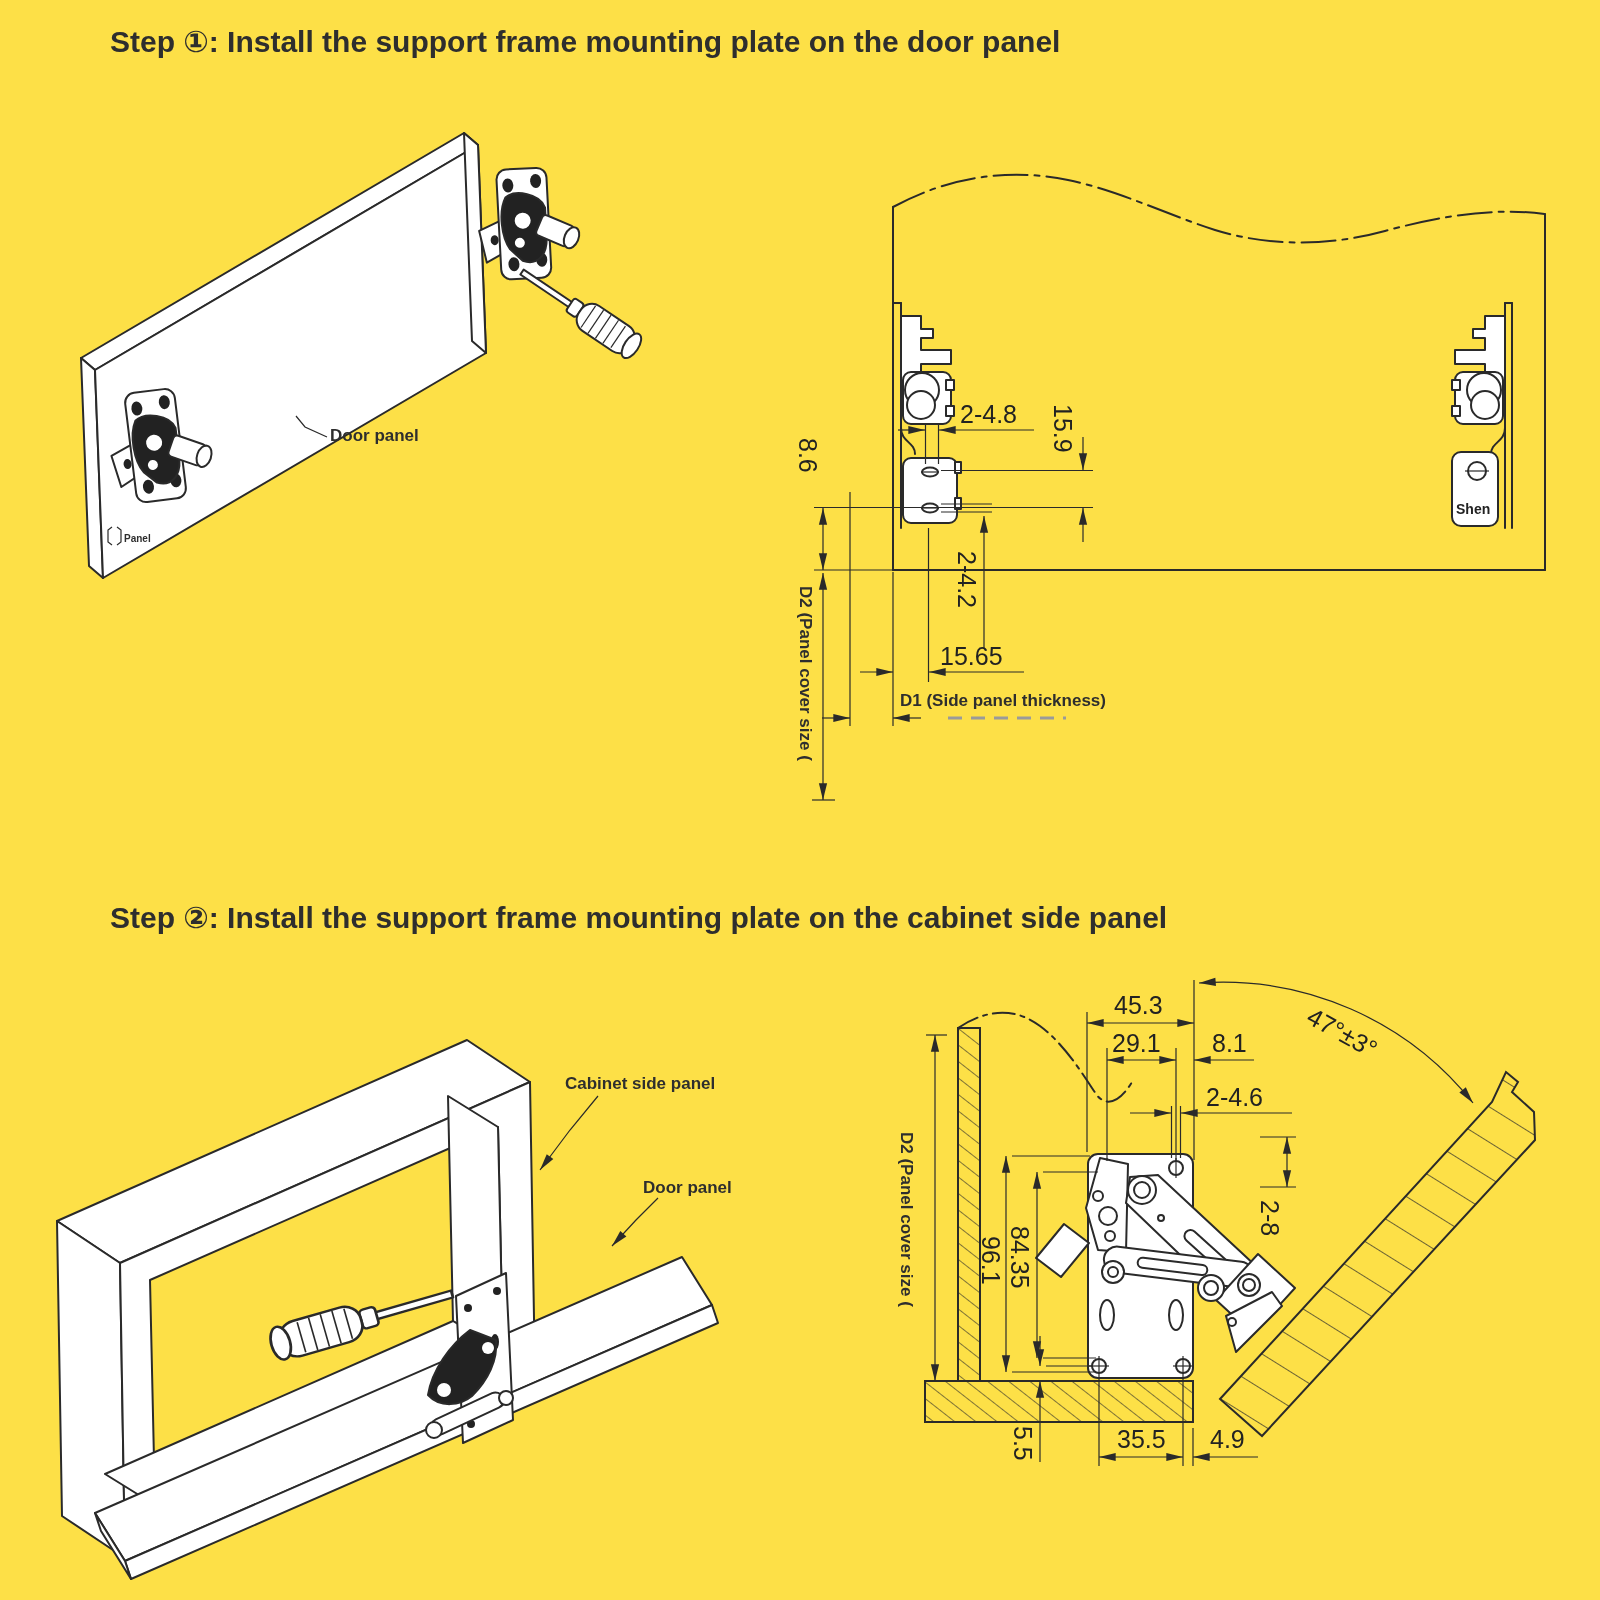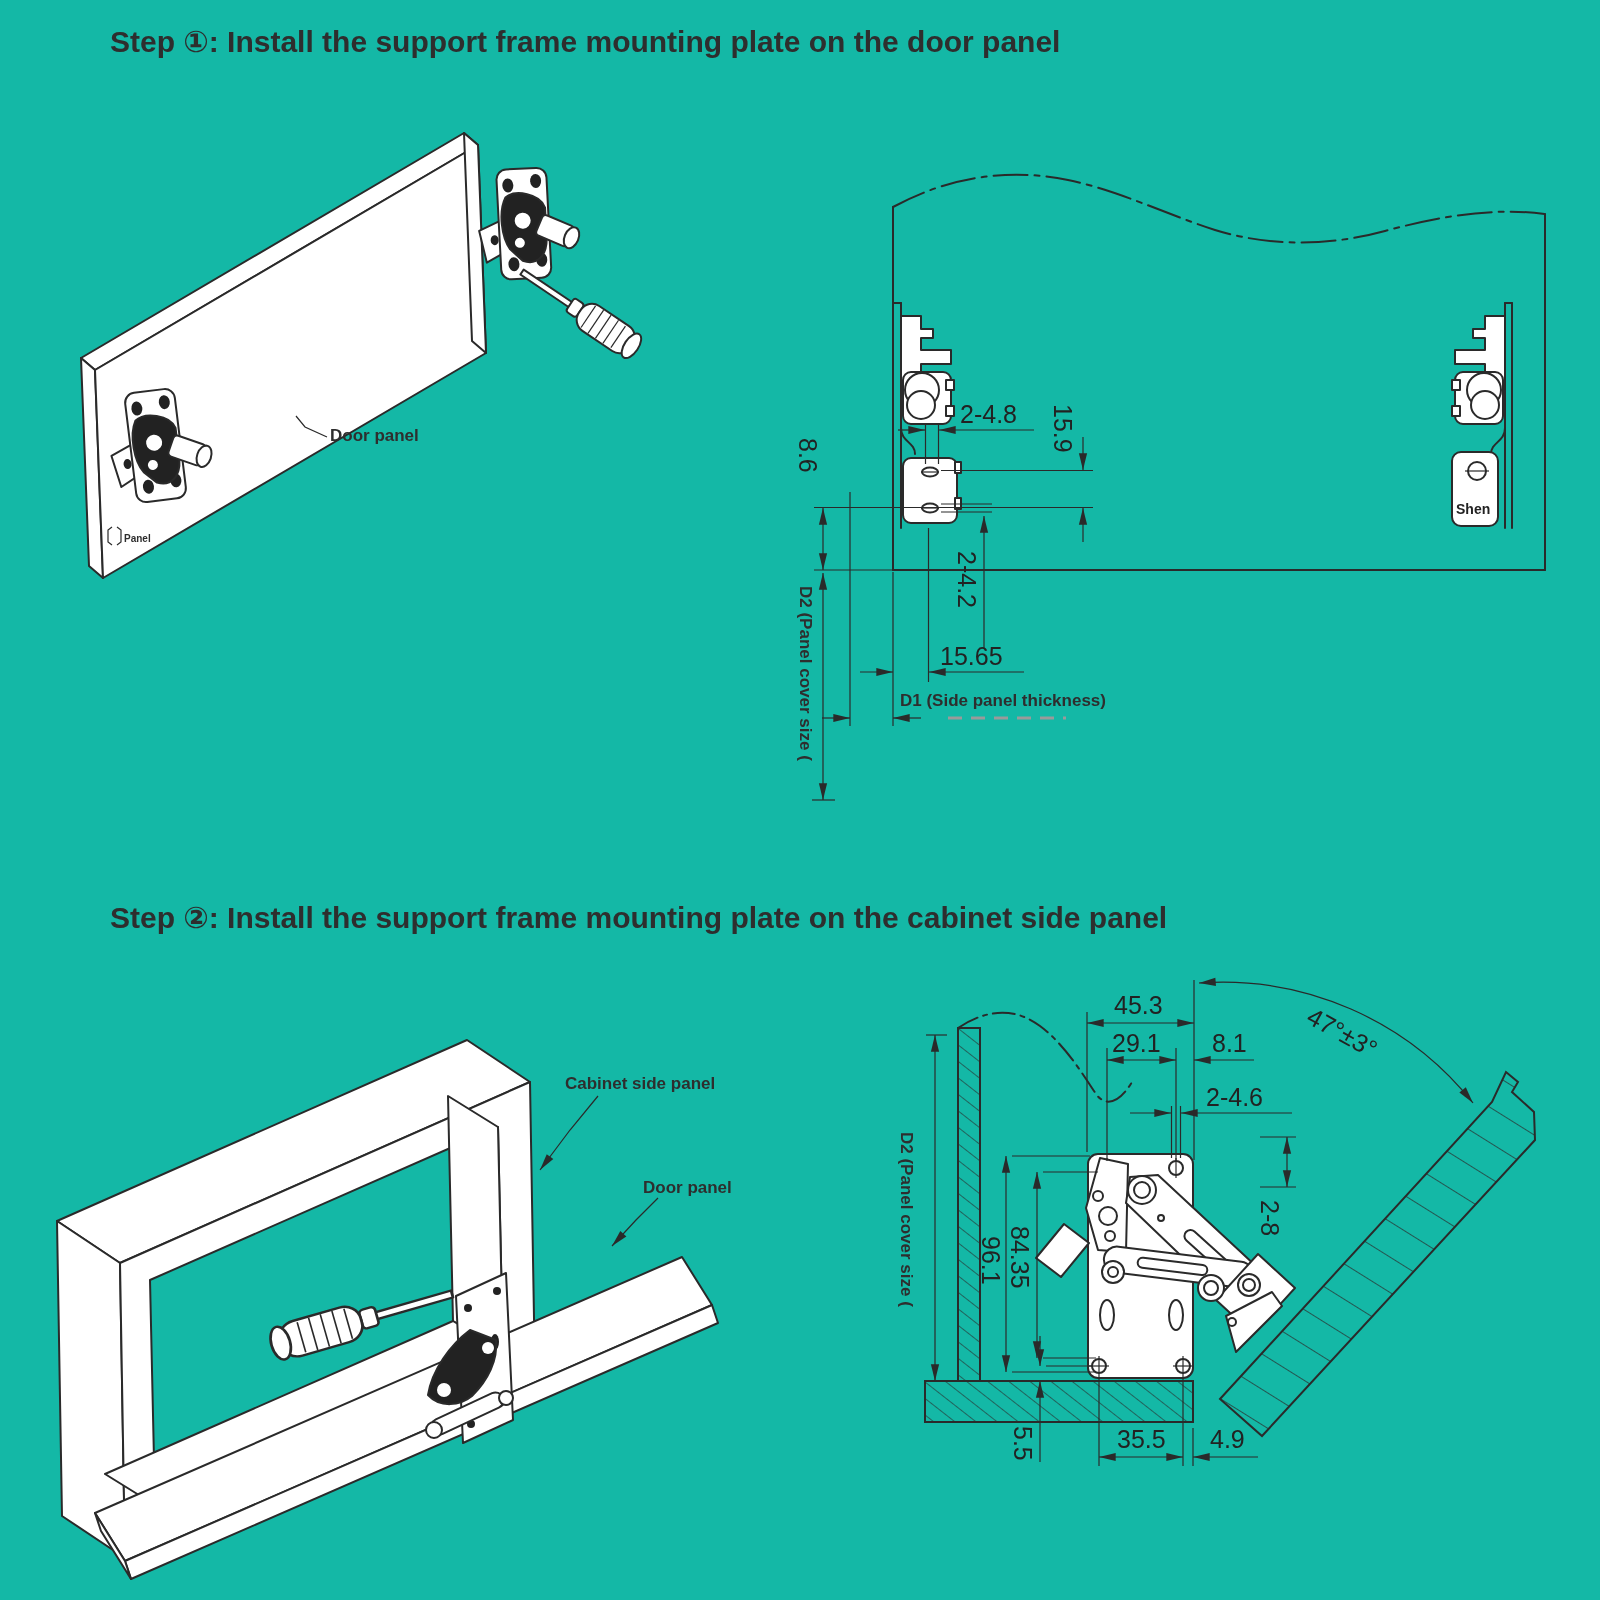--- a/index.html
+++ b/index.html
@@ -1,16 +1,16 @@
 <!DOCTYPE html>
 <html><head>
 <meta charset="utf-8">
 <style>
   html,body{margin:0;padding:0;background:#ffffff;}
-  .page{width:1600px;height:1600px;position:relative;background:#14b8a6;}
+  .page{width:1600px;height:1600px;position:relative;background:#fde047;}
   svg{display:block;}
   svg text{font-family:"Liberation Sans","DejaVu Sans",sans-serif;fill:#222;}
   .title{font-size:30px;font-weight:700;fill:#2e2e2e;}
   .lbl{font-size:17px;font-weight:700;fill:#2e2e2e;}
   .lbl-s{font-size:10px;font-weight:700;fill:#2e2e2e;}
   .dim{font-size:25px;fill:#222;}
   .brand{font-size:14px;font-weight:700;fill:#222;}
   .ln{stroke:#2a2a2a;stroke-width:2;fill:none;stroke-linecap:round;stroke-linejoin:round;}
   .lnf{stroke:#2a2a2a;stroke-width:2;fill:#fff;stroke-linejoin:round;}
   .lnd{stroke:#2a2a2a;stroke-width:2;fill:#222;stroke-linejoin:round;}

